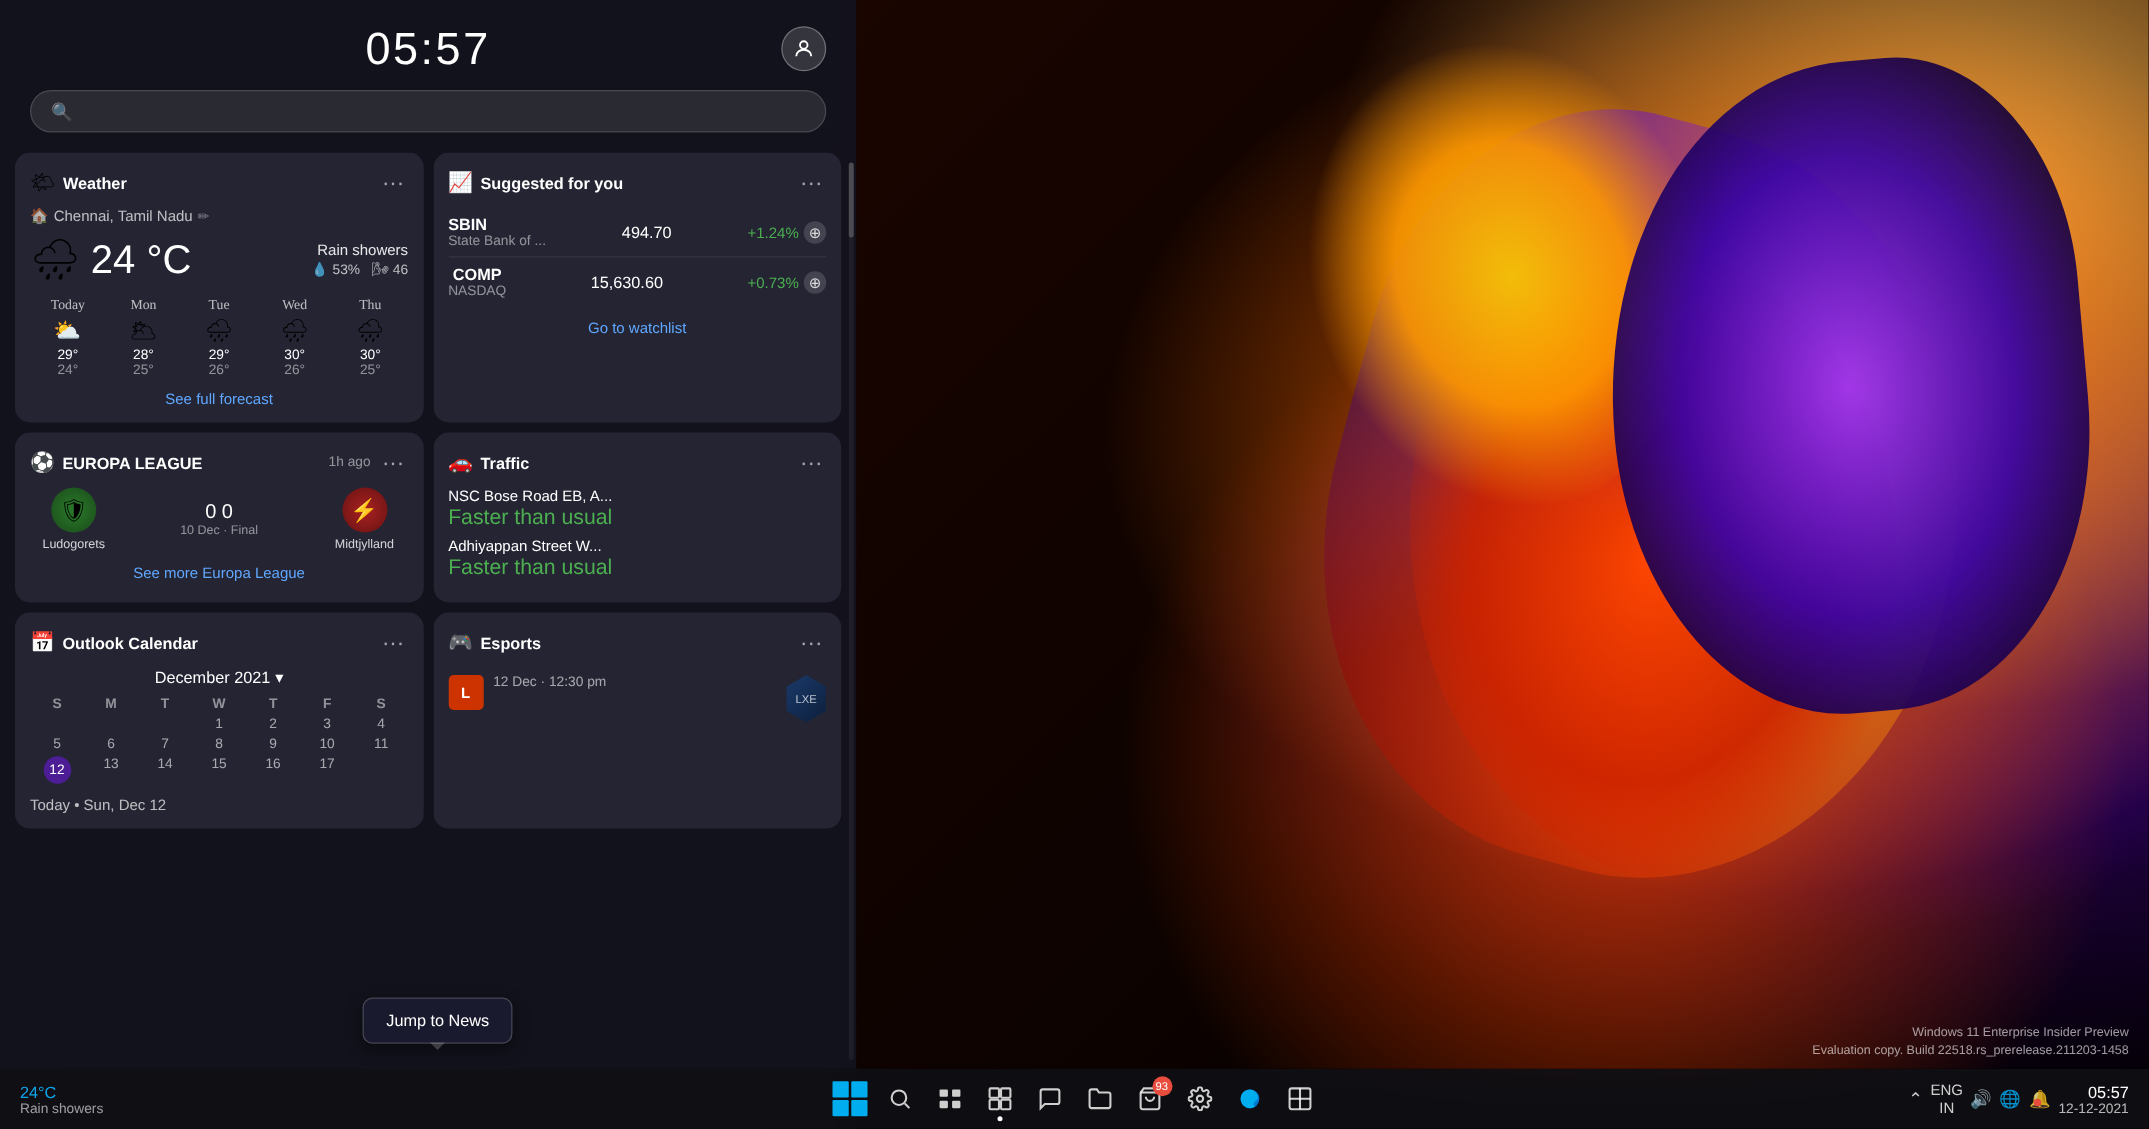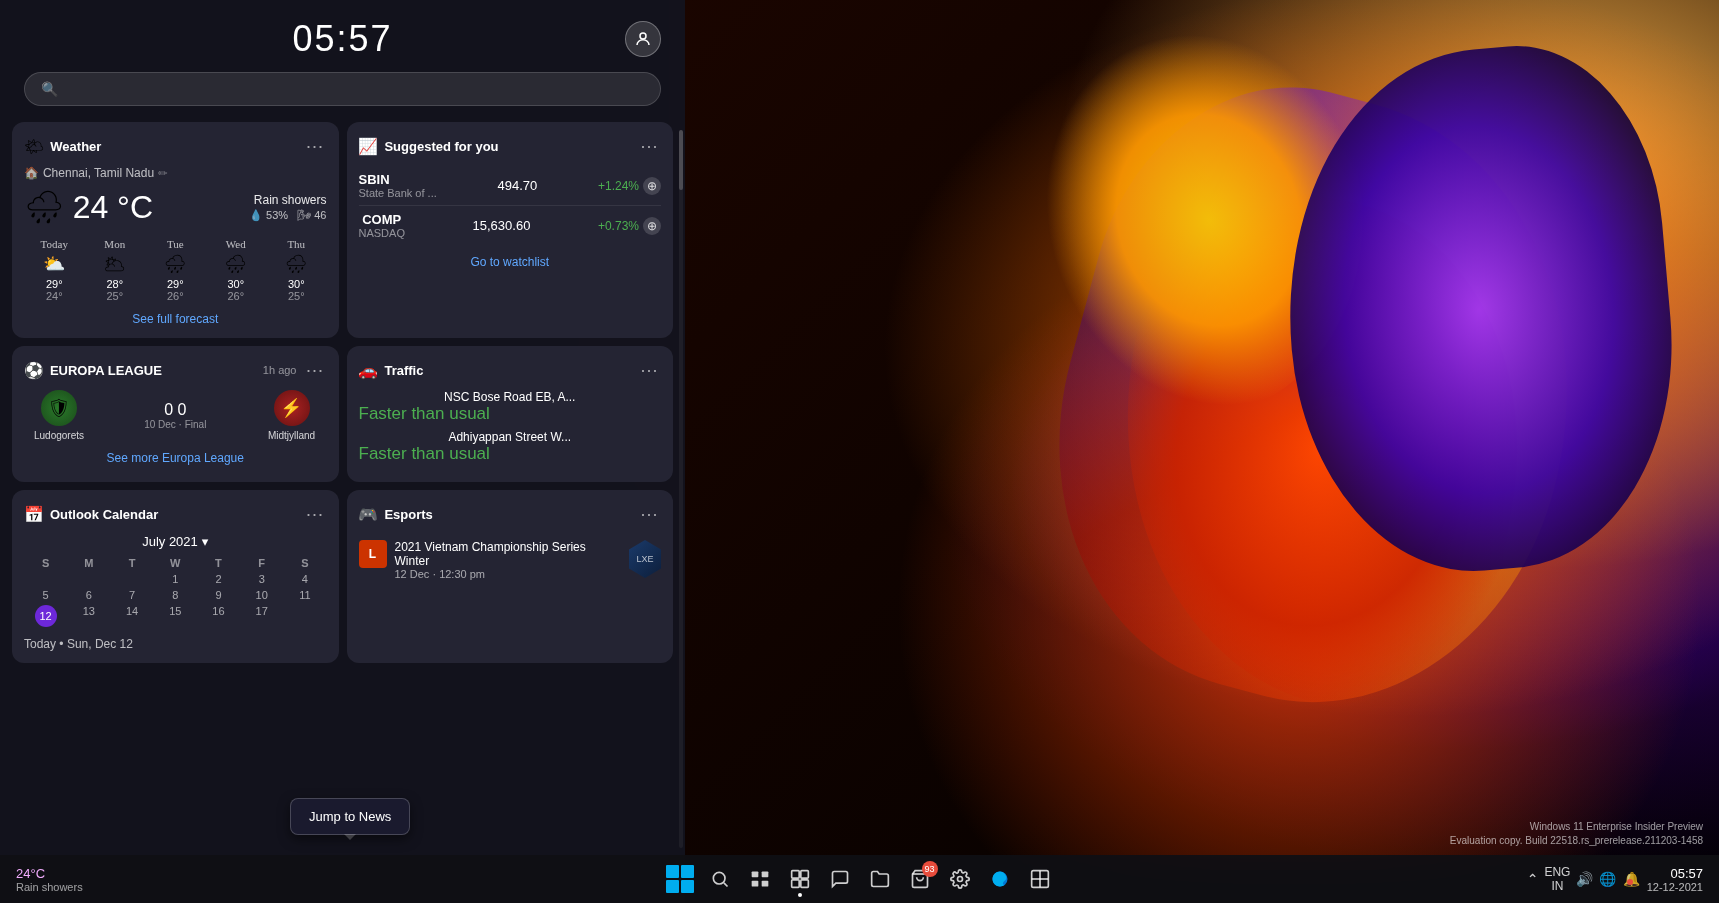--- a/index.html
+++ b/index.html
@@ -313,21 +313,21 @@
       text-align: center;
       color: #60a8ff;
       font-size: 12px;
       margin-top: 10px;
       cursor: pointer;
     }
 
     
     .traffic-routes {}
     .route-item { margin-bottom: 6px; }
-    .route-name { color: #fff; font-size: 12px; font-weight: 500; text-align: center; }
+    .route-name { color: #fff; font-size: 12px; font-weight: 500; }
     .route-status { color: #4caf50; font-size: 17px; }
     .traffic-map {
       width: 100%;
       height: 130px;
       border-radius: 8px;
       overflow: hidden;
       margin-top: 8px;
       background: #1a2a1a;
       position: relative;
     }
@@ -386,21 +386,21 @@
     }
     .cal-cell {
       flex: 1;
       text-align: center;
       color: rgba(255,255,255,0.6);
       font-size: 11px;
       padding: 2px 0;
     }
     .cal-cell.header { color: rgba(255,255,255,0.5); font-weight: 600; }
     .cal-cell.today {
-      background: #6d28d9;
+      background: #4c1d95;
       border-radius: 50%;
       color: #fff;
       width: 22px; height: 22px;
       display: flex; align-items: center; justify-content: center;
       margin: 0 auto;
     }
     .cal-today-label {
       color: rgba(255,255,255,0.7);
       font-size: 12px;
       margin-top: 8px;
@@ -509,21 +509,21 @@
       width: 4px; height: 4px;
       border-radius: 50%;
       background: #fff;
     }
 
     .taskbar-weather {
       display: flex;
       flex-direction: column;
       margin-right: 8px;
     }
-    .taskbar-temp { color: #f0abfc; font-size: 13px; }
+    .taskbar-temp { color: #0ea5e9; font-size: 13px; }
     .taskbar-weather-desc { color: rgba(255,255,255,0.6); font-size: 11px; }
 
     .taskbar-sys {
       display: flex;
       align-items: center;
       gap: 6px;
     }
     .sys-icon { color: rgba(255,255,255,0.8); font-size: 14px; cursor: pointer; }
     .sys-time { text-align: right; }
     .sys-time-top { color: #fff; font-size: 13px; }
@@ -771,21 +771,21 @@
 
     <div class="widget left">
       <div class="widget-header">
         <div class="widget-title-row">
           <span class="widget-icon">📅</span>
           <span class="widget-title">Outlook Calendar</span>
         </div>
         <div class="widget-menu-btn">···</div>
       </div>
       <div class="calendar-header-month">
-        <span>July 2021</span>
+        <span>December 2021</span>
         <span style="cursor:pointer;">▾</span>
       </div>
       <div class="cal-grid">
         <div class="cal-row">
           <span class="cal-cell header">S</span>
           <span class="cal-cell header">M</span>
           <span class="cal-cell header">T</span>
           <span class="cal-cell header">W</span>
           <span class="cal-cell header">T</span>
           <span class="cal-cell header">F</span>
@@ -828,21 +828,20 @@
       <div class="widget-header">
         <div class="widget-title-row">
           <span class="widget-icon">🎮</span>
           <span class="widget-title">Esports</span>
         </div>
         <div class="widget-menu-btn">···</div>
       </div>
       <div class="esport-event">
         <div class="esport-logo">L</div>
         <div class="esport-info">
-          <div class="esport-title">2021 Vietnam Championship Series Winter</div>
           <div class="esport-time">12 Dec · 12:30 pm</div>
         </div>
         <div class="esport-shield">
           <span>LXE</span>
         </div>
       </div>
     </div>
 
   </div>
 

